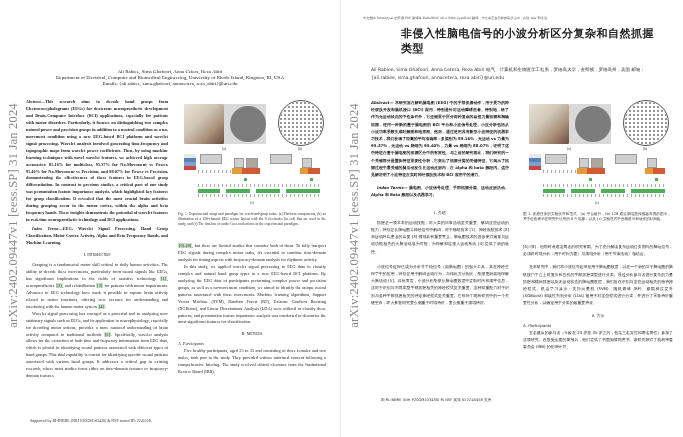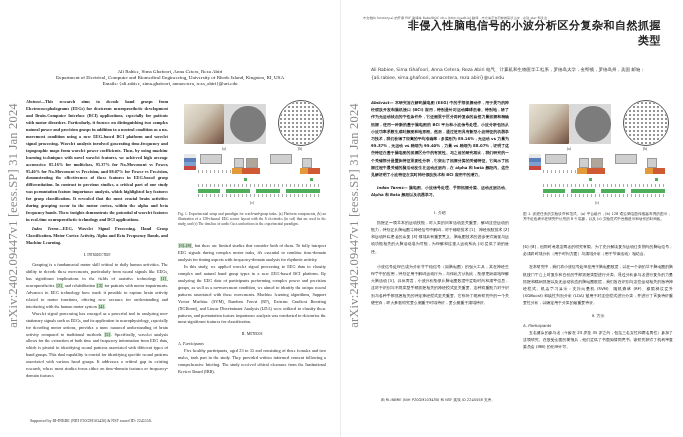--- a/index.html
+++ b/index.html
@@ -31,21 +31,21 @@
     position: absolute; left: 20px; top: 28px; width: 300px; text-align: center;
     font-size: 15.5px; line-height: 18px; color: #111;
   }
   .authors-en {
     position: absolute; left: 20px; top: 69px; width: 300px; text-align: center;
     font-size: 5px; line-height: 6px; color: #222;
   }
   .authors-en div { white-space: nowrap; }
 
   .title-zh {
-    position: absolute; left: 60px; top: 18px; width: 260px; text-align: right;
+    position: absolute; left: 60px; top: 26px; width: 260px; text-align: left;
     font-family: Liberation Serif, serif; font-size: 11px; font-weight: bold; color: #222;
     letter-spacing: 0.5px;
   }
   .authors-zh {
     position: absolute; left: 30px; top: 66px; width: 290px; text-align: left;
     font-family: "DejaVu Sans", sans-serif; font-size: 4.5px; line-height: 7.5px; color: #333;
   }
 
   .col {
     position: absolute; font-size: 4.3px; line-height: 6.95px; color: #222; text-align: justify;

